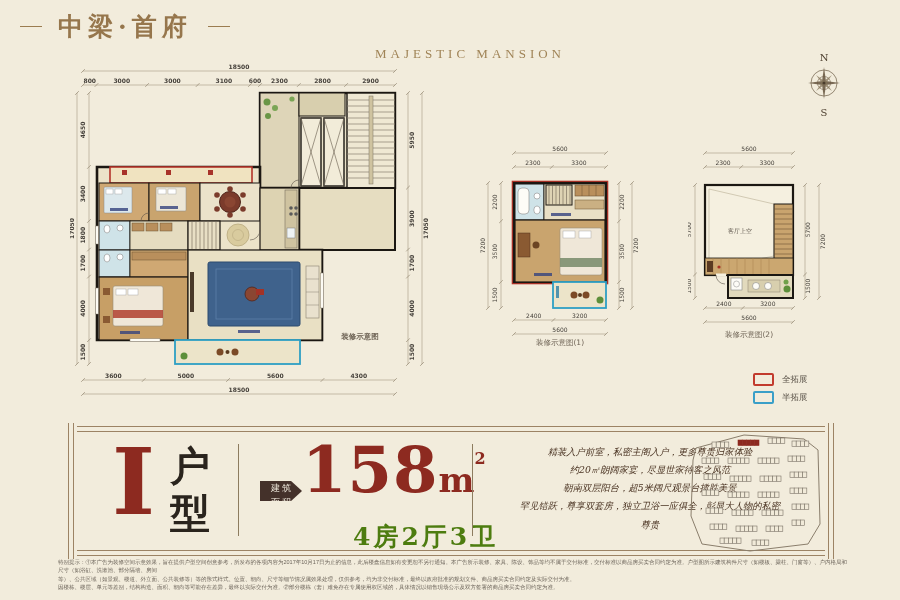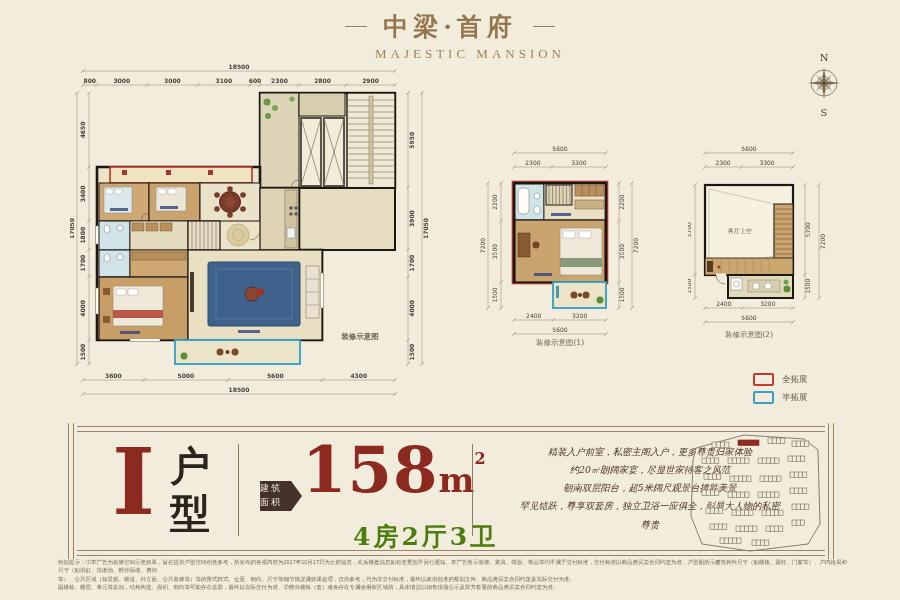--- a/index.html
+++ b/index.html
@@ -1,20 +1,20 @@
 <!DOCTYPE html>
 <html><head>
 <meta charset="utf-8">
 <style>
   html,body{margin:0;padding:0;}
   body{width:900px;height:600px;position:relative;background:#f2ecdc;overflow:hidden;
        font-family:"Liberation Sans",sans-serif;}
   
   .header{position:absolute;left:0;top:10px;width:900px;text-align:center;}
-  .logo-row{display:flex;align-items:center;justify-content:center;gap:16px;}
+  .logo-row{display:flex;align-items:center;gap:16px;padding-left:20px;}
   .logo-line{width:22px;height:1px;background:#9b7c50;}
   .logo-text{font-family:"DejaVu Serif",serif;font-weight:bold;font-size:25px;color:#96764c;letter-spacing:5px;}
   .logo-sub{margin-top:3px;font-size:13px;color:#a08457;letter-spacing:4px;font-family:"Liberation Serif",serif;margin-left:40px;}
   
   .compass{position:absolute;left:796px;top:52px;width:56px;text-align:center;color:#4a3c2c;}
   .compass .nlabel,.compass .slabel{font-family:"DejaVu Serif",serif;font-size:10px;}
   
   .plan{position:absolute;}
   svg text{font-family:"DejaVu Sans",sans-serif;}
   
@@ -27,23 +27,23 @@
   .b-cap{position:absolute;top:-3px;bottom:-3px;width:4px;border-left:1px solid #9c8364;border-right:1px solid #9c8364;}
   .b-cap.left{left:0;} .b-cap.right{right:0;}
   .b-hline{position:absolute;left:9px;right:9px;height:4px;border-top:1px solid #9c8364;border-bottom:1px solid #9c8364;}
   .b-hline.top{top:0;} .b-hline.bottom{bottom:0;}
   .b-letter{position:absolute;left:44px;top:8px;font-family:"DejaVu Serif",serif;font-weight:bold;
             font-size:92px;line-height:1.05;color:#8d2a20;}
   .b-word{position:absolute;left:102px;top:16px;font-family:"DejaVu Serif",serif;font-weight:bold;
           font-size:40px;line-height:1.18;color:#2a241d;}
   .b-div{position:absolute;top:18px;width:1px;height:92px;background:#8d7c5f;}
   .b-div.d1{left:170px;} .b-div.d2{left:404px;}
-  .b-badge{position:absolute;left:192px;top:55px;width:42px;height:30px;background:#44312a;color:#f5efe2;
+  .b-badge{position:absolute;left:192px;top:55px;width:42px;height:20px;background:#44312a;color:#f5efe2;
            clip-path:polygon(0 0,74% 0,100% 50%,74% 100%,0 100%);
-           font-size:9px;line-height:14px;text-align:left;padding-left:0;box-sizing:border-box;letter-spacing:2px;}
+           font-size:9px;line-height:14px;text-align:left;padding-left:11px;box-sizing:border-box;letter-spacing:2px;}
   .b-area{position:absolute;left:234px;top:6px;color:#8d2a20;font-family:"DejaVu Serif",serif;font-weight:bold;text-align:center;}
   .b-area .num{font-size:64px;letter-spacing:1px;}
   .b-area .unit{font-size:34px;}
   .b-area .sup{font-size:16px;vertical-align:28px;}
   .b-rooms{position:absolute;left:240px;top:94px;font-family:"DejaVu Serif",serif;font-weight:bold;
            font-size:25px;letter-spacing:3px;color:#4d7c0f;margin-left:45px;}
   .b-desc{position:absolute;left:418px;top:17px;width:264px;text-align:center;
           font-family:"DejaVu Serif",serif;font-style:italic;font-size:9.3px;line-height:1.95;color:#4a3322;margin-left:32px;}
   .b-site{position:absolute;left:618px;top:4px;}
   

